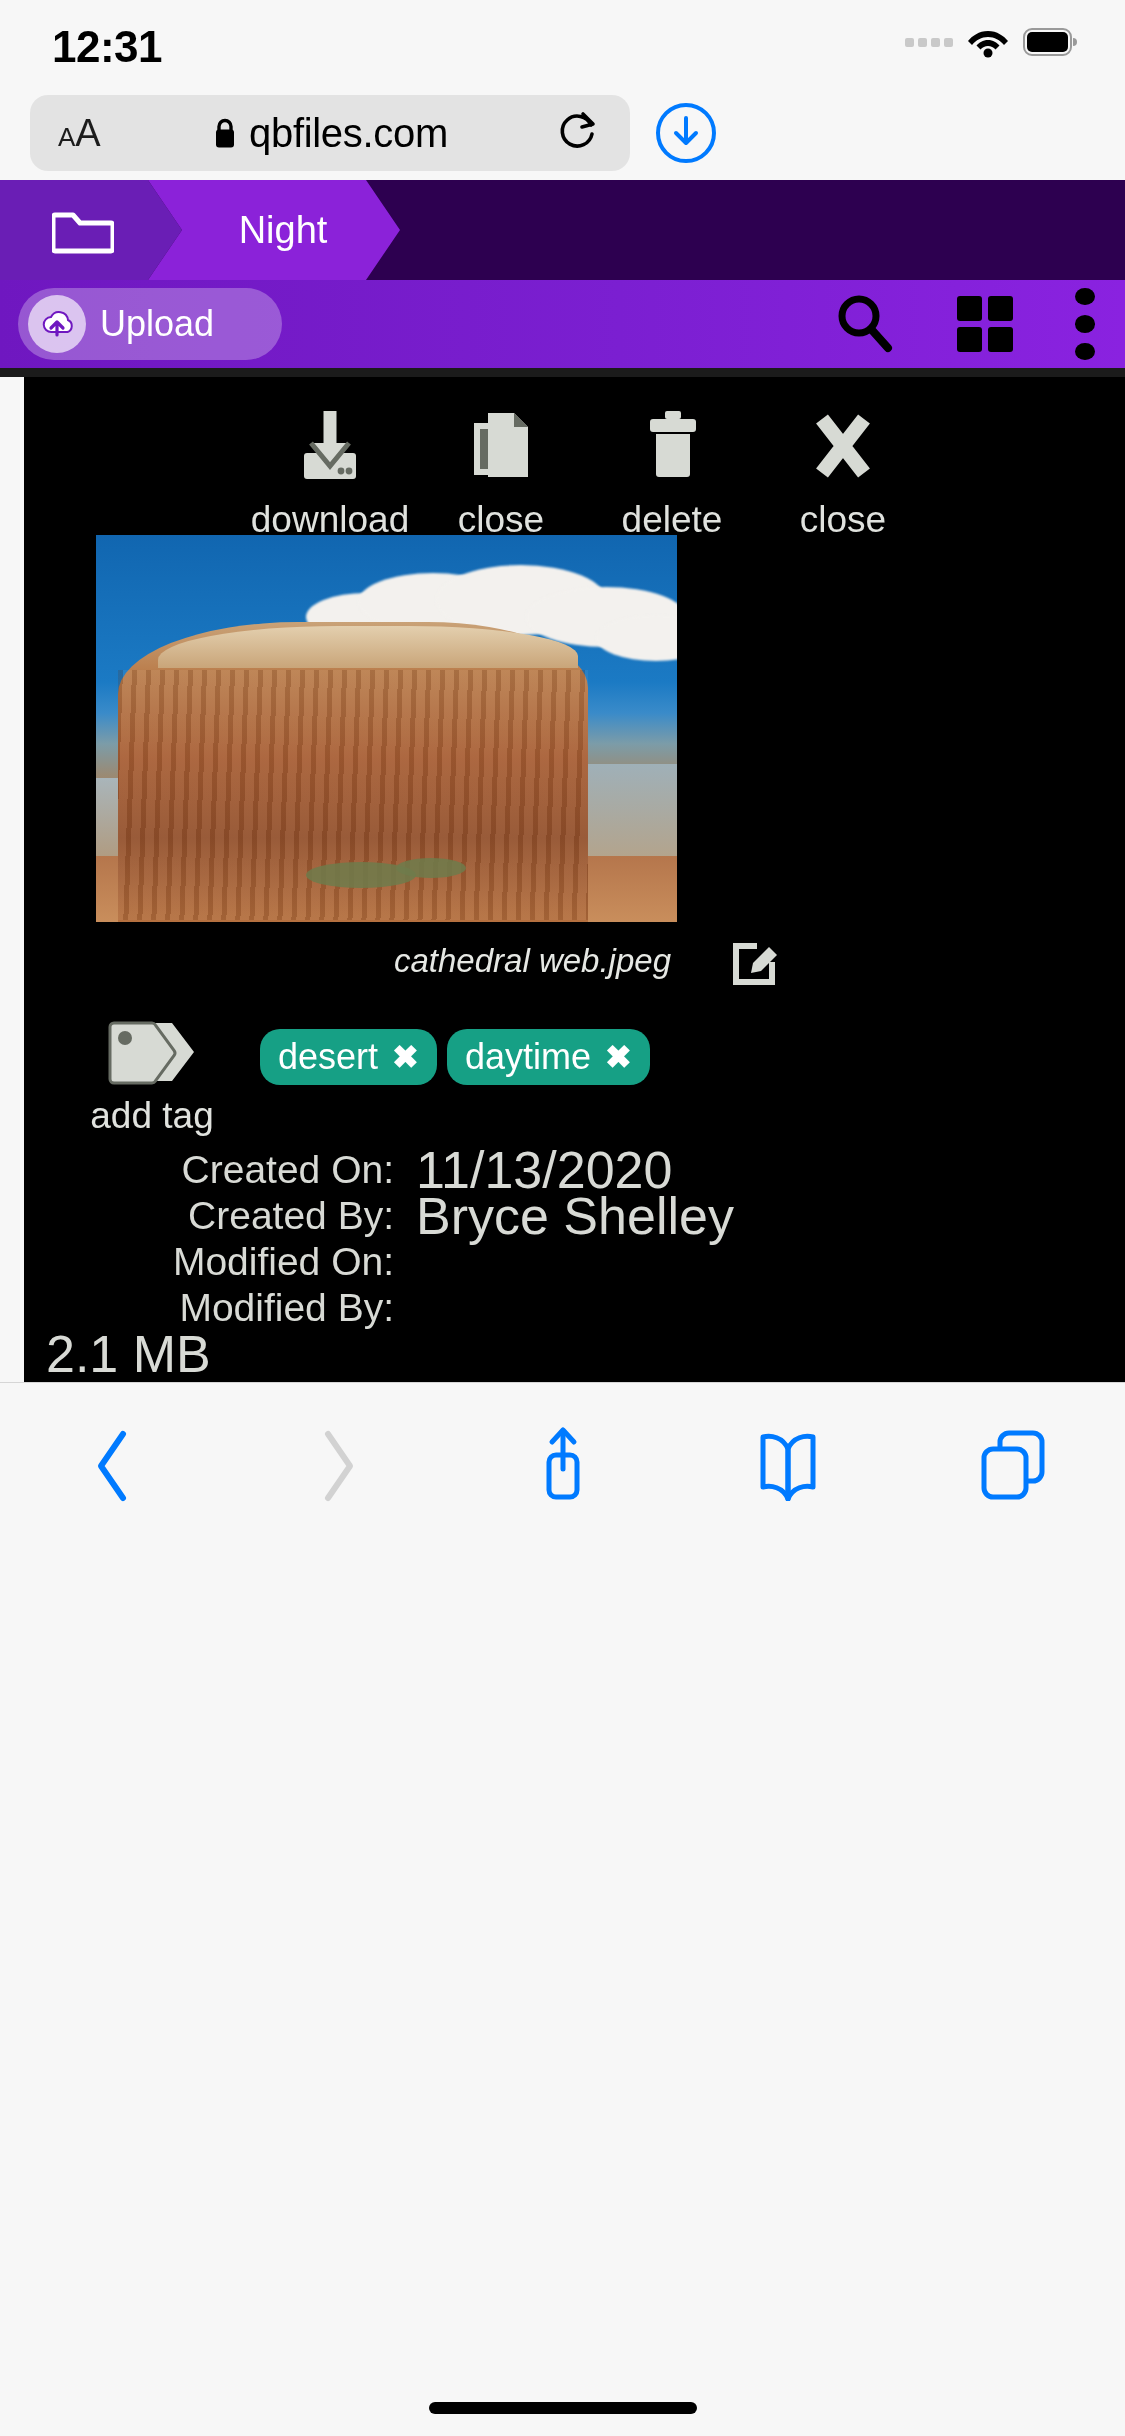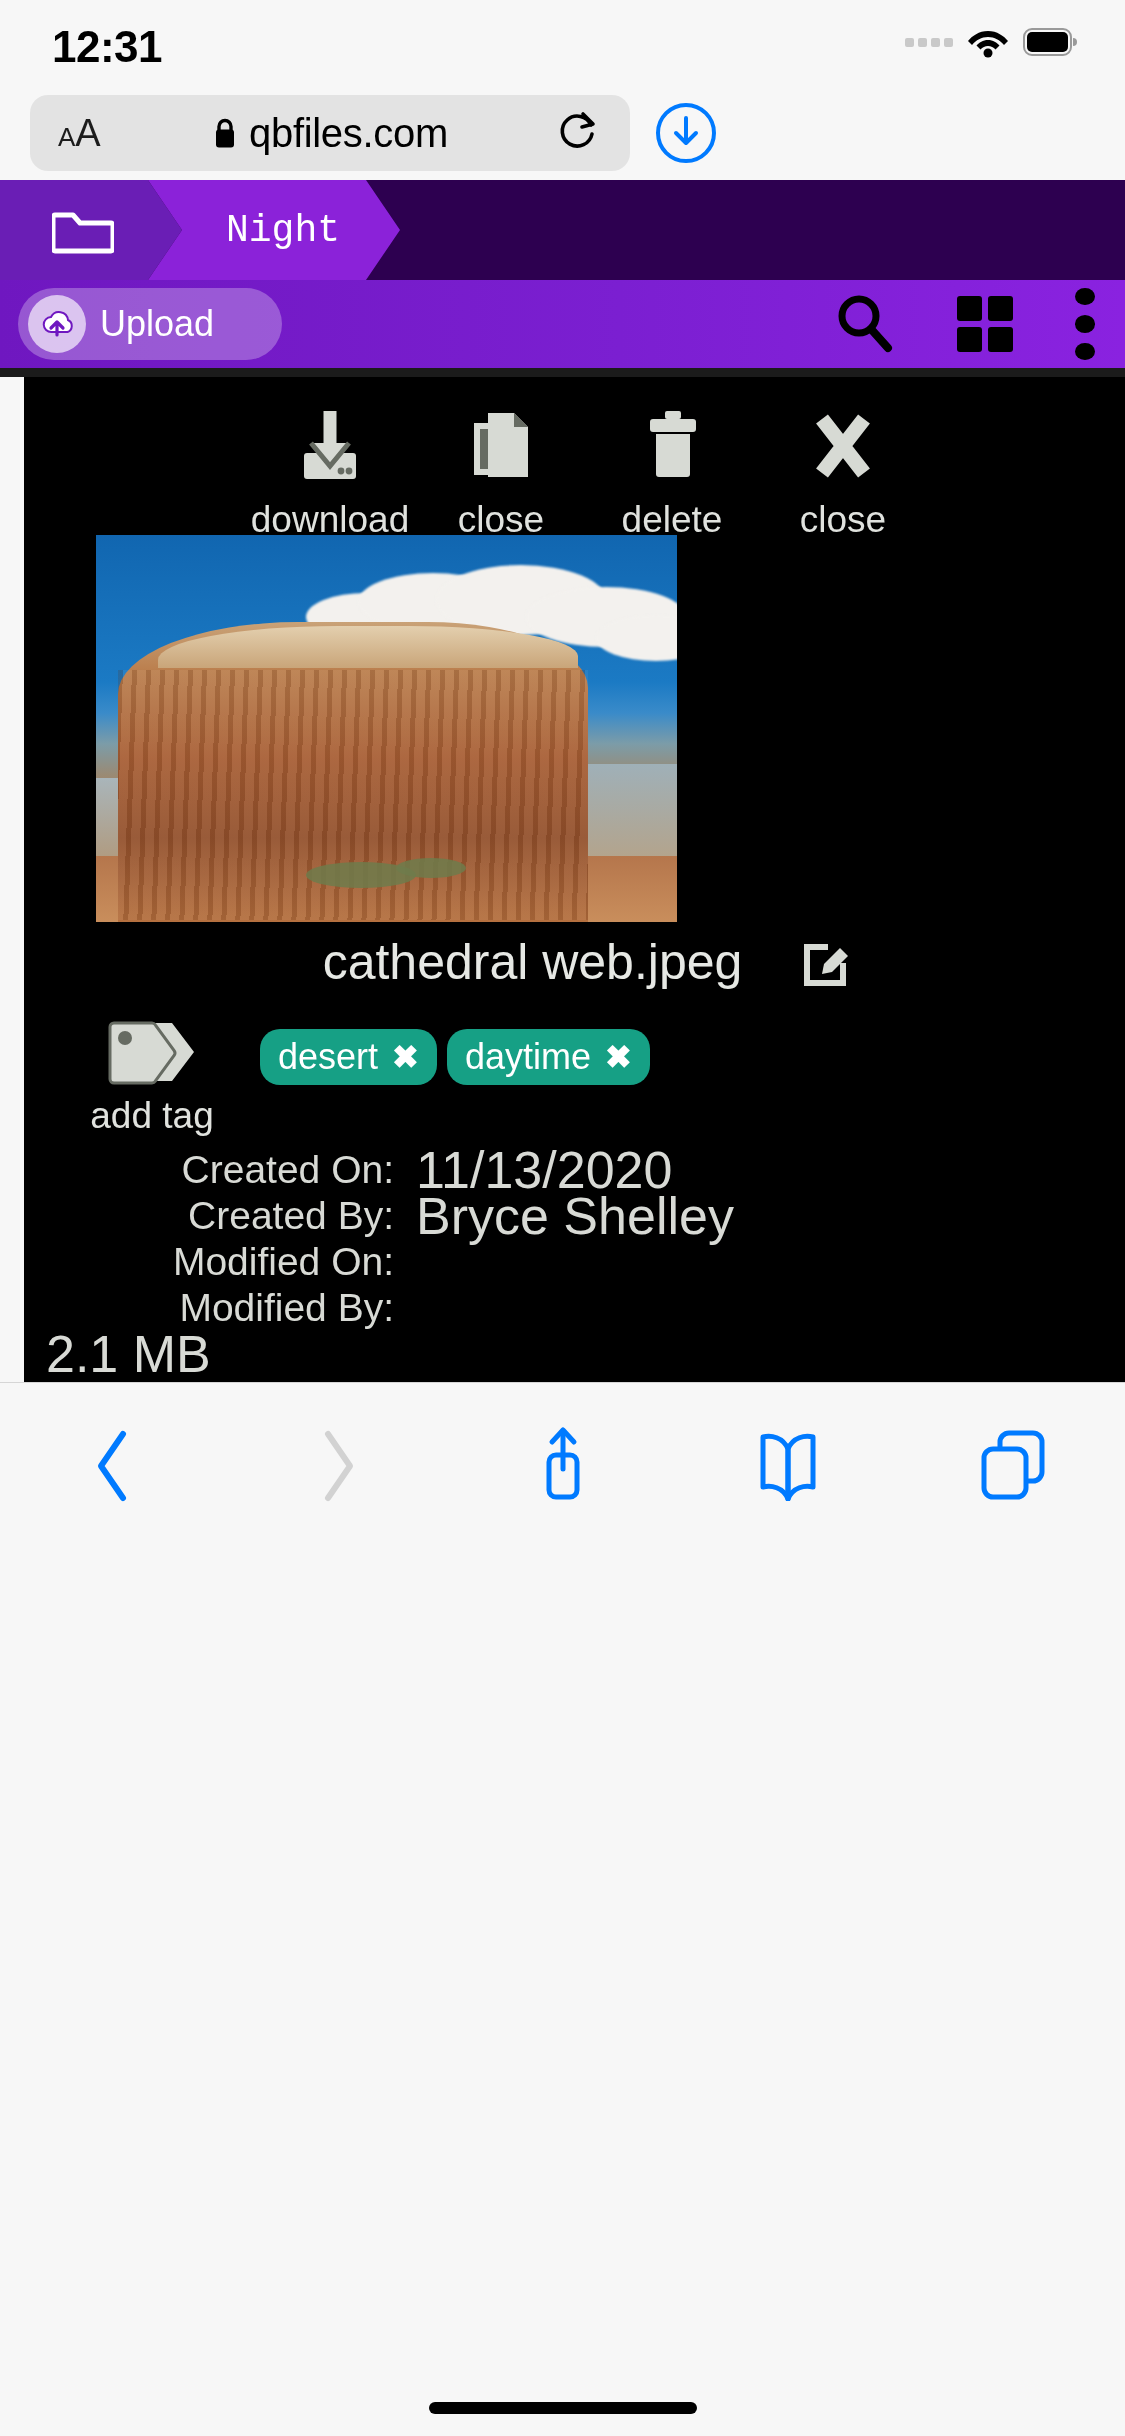--- a/index.html
+++ b/index.html
@@ -61,21 +61,20 @@
   
   .crumbbar {
     position: absolute; top: 180px; left: 0; width: 1125px; height: 100px;
     background: #2d0050;
     overflow: hidden;
   }
   .crumb {
     position: absolute; top: 0; height: 100px;
     display: flex; align-items: center;
     color: #fff;
-    font-family: Liberation Mono, monospace;
   }
   .crumb-home {
     left: 0; width: 182px; background: #6a1eb5;
     clip-path: polygon(0 0, 148px 0, 182px 50px, 148px 100px, 0 100px);
     justify-content: flex-start; padding-left: 52px;
   }
   .crumb-night {
     left: 148px; width: 252px; background: #8b22d9;
     clip-path: polygon(0 0, 218px 0, 252px 50px, 218px 100px, 0 100px, 34px 50px);
     justify-content: center; padding-left: 18px;
@@ -169,21 +168,21 @@
   .left-ridge {
     position: absolute; left: 0; bottom: 66px; width: 120px; height: 78px;
     background: linear-gradient(180deg,#a9b5ba,#b09c82);
   }
   .brush { position: absolute; background: #6f7b4b; border-radius: 50%; opacity: .85; }
 
   .filename-row {
     position: absolute; left: 0; top: 556px; width: 1125px;
     display: flex; align-items: center; justify-content: center; gap: 56px;
   }
-  .filename { font-size: 50px; color: #e6e8e4; }
+  .filename { font-size: 33px; color: #e6e8e4; font-style: italic; }
 
   .tagrow {
     position: absolute; left: 0; top: 640px; width: 1125px; height: 130px;
   }
   .addtag {
     position: absolute; left: 68px; top: 0;
     width: 120px; display: flex; flex-direction: column; align-items: center; gap: 4px;
   }
   .addtag .lbl { font-size: 37px; color: #e0e2de; white-space: nowrap; }
   .pills {

